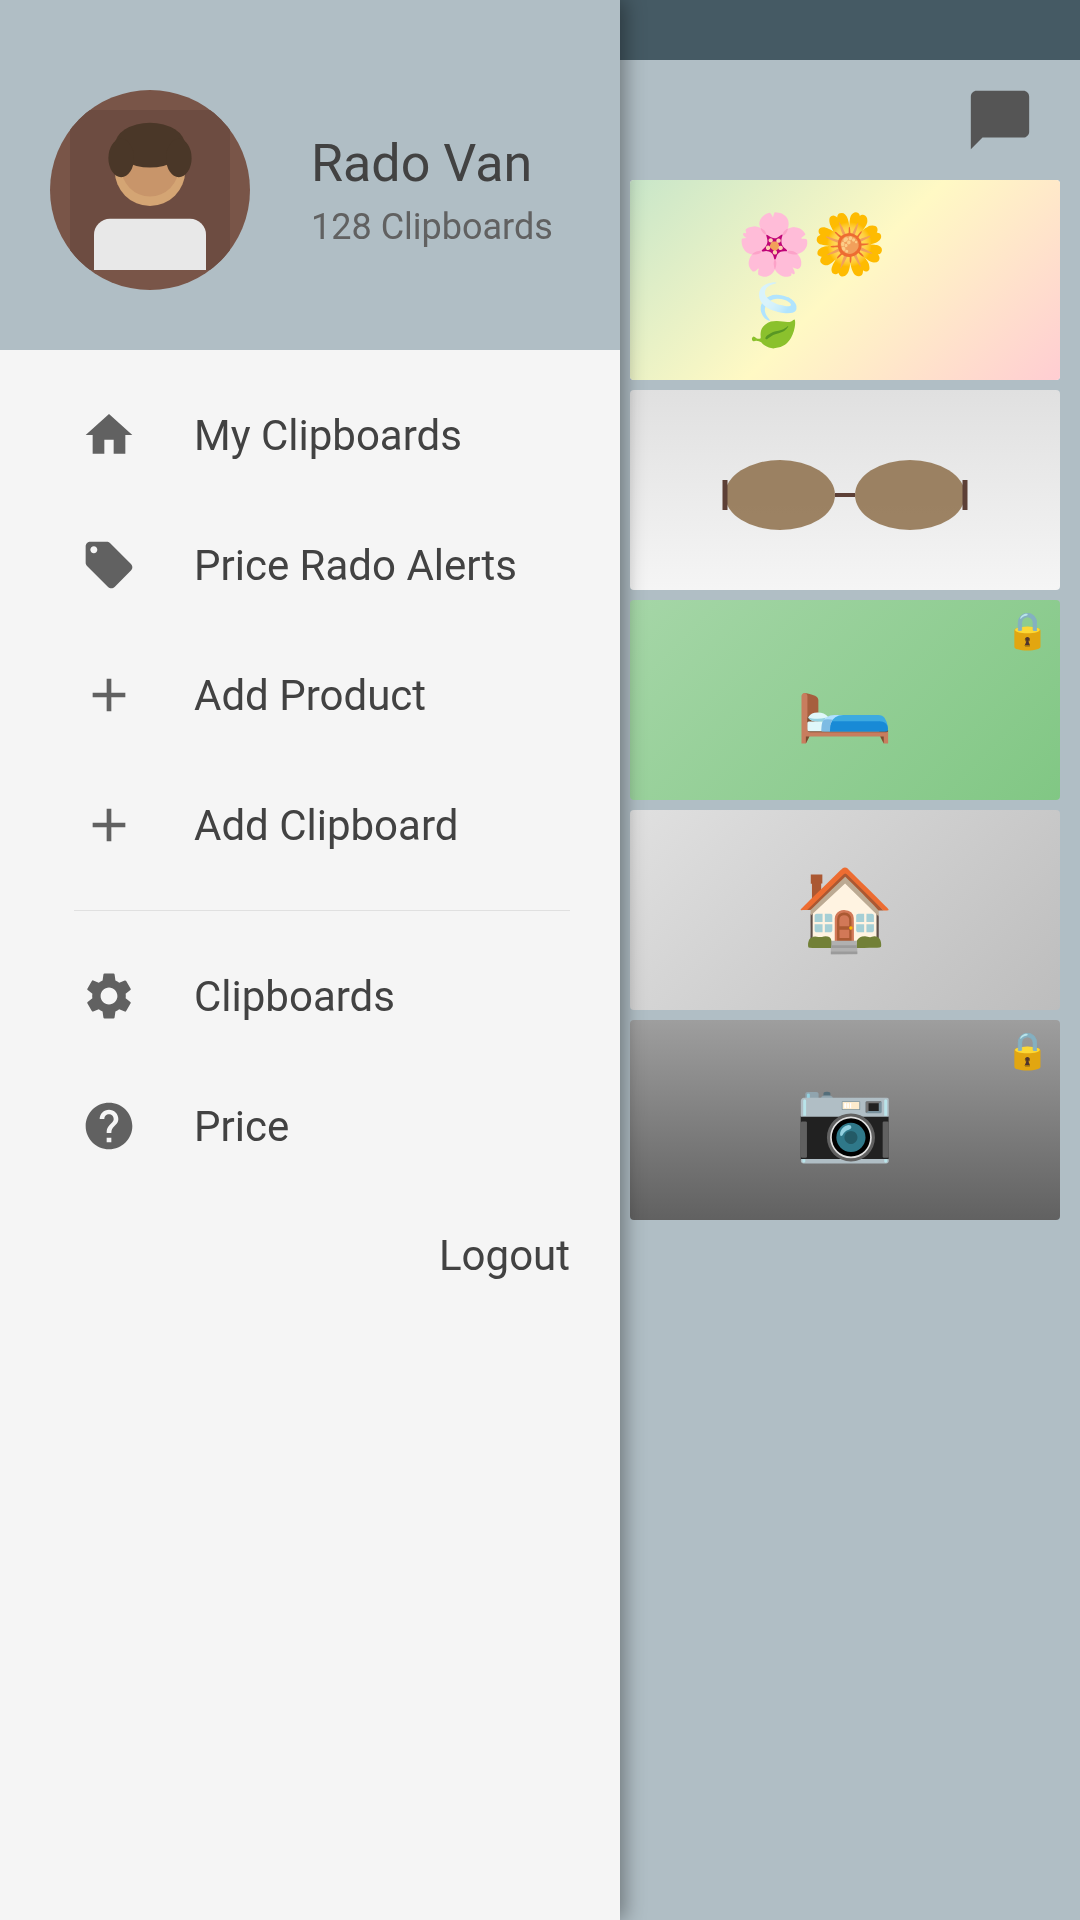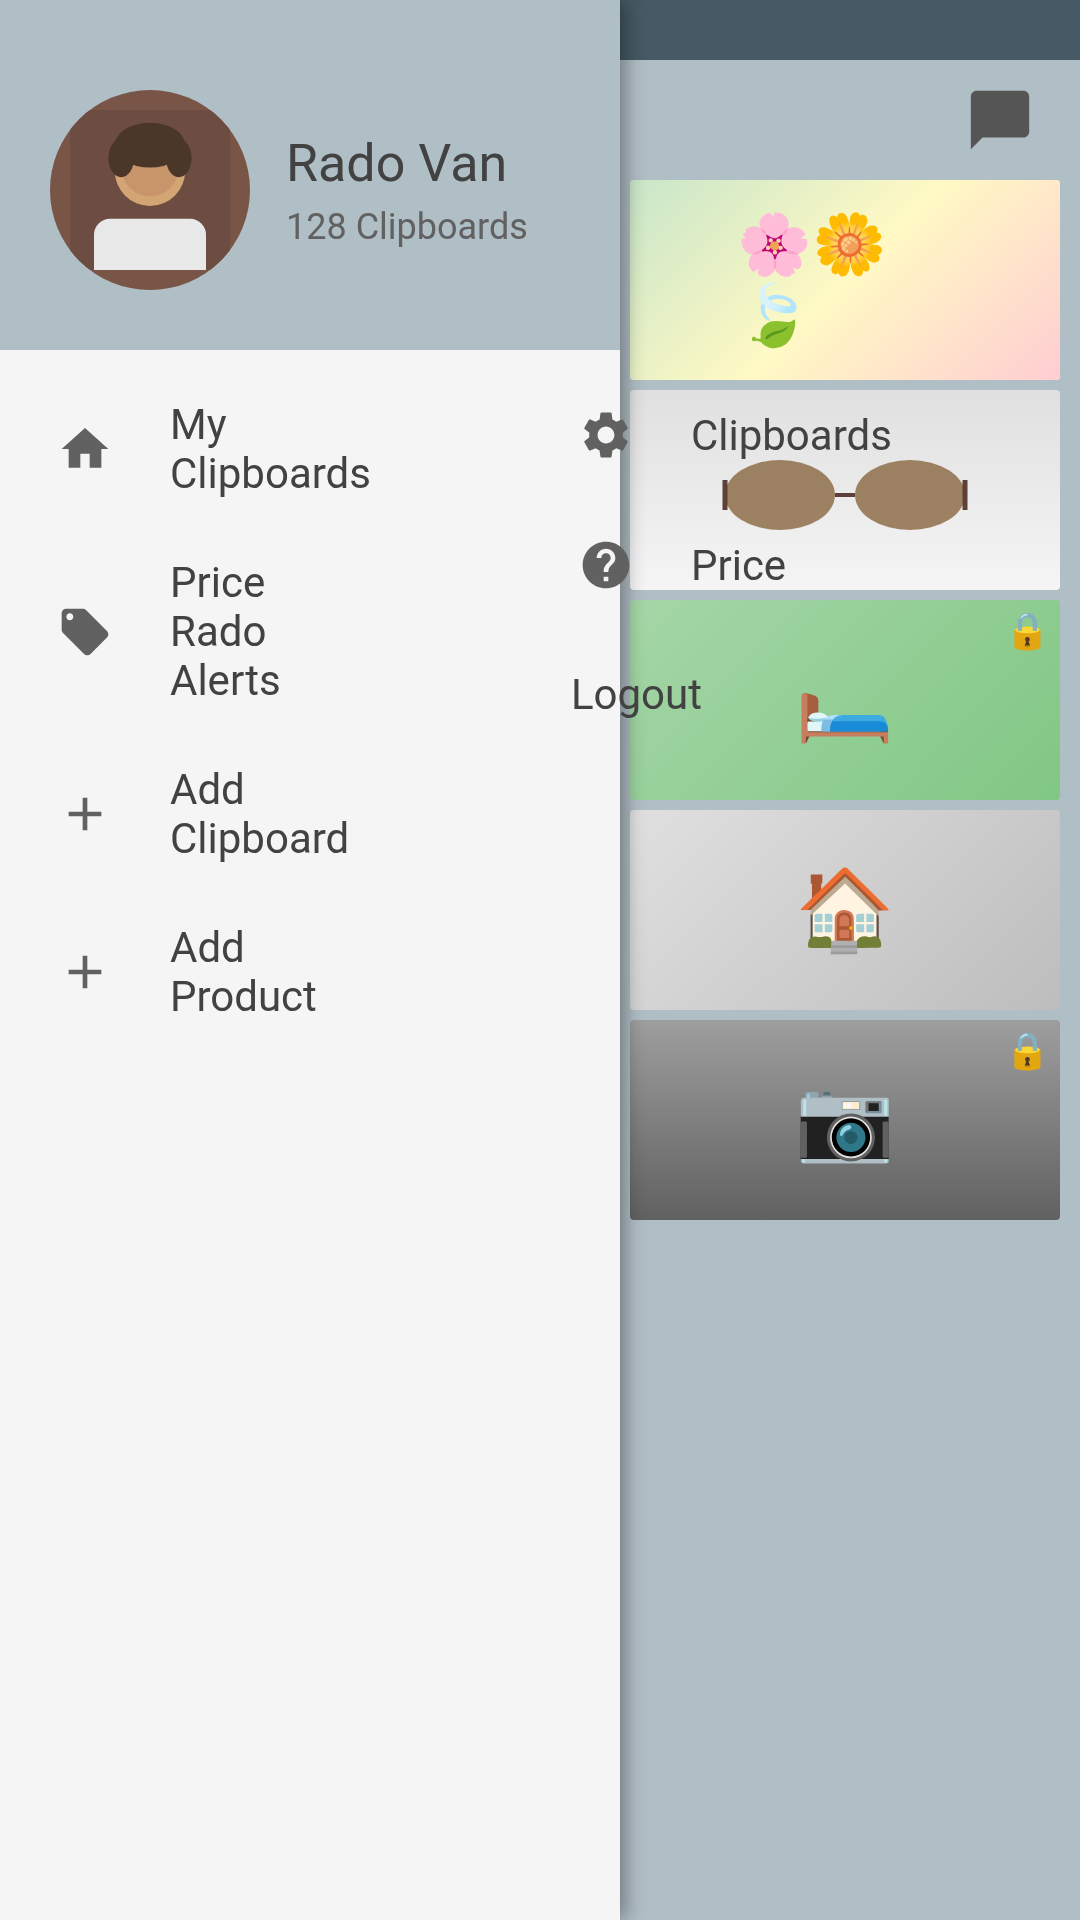--- a/index.html
+++ b/index.html
@@ -120,21 +120,21 @@
     }
 
     
     .drawer-header {
       width: 100%;
       height: 350px;
       background: #b0bec5;
       display: flex;
       align-items: center;
       padding: 60px 50px 30px 50px;
-      gap: 36px;
+      gap: 61px;
     }
 
     .avatar {
       width: 200px;
       height: 200px;
       border-radius: 50%;
       overflow: hidden;
       flex-shrink: 0;
       background: #795548;
       display: flex;
@@ -158,21 +158,22 @@
     .user-stat {
       font-size: 36px;
       color: #616161;
     }
 
     
     .drawer-menu {
       flex: 1;
       background: #f5f5f5;
       display: flex;
-      flex-direction: row;
+      flex-direction: column;
+      padding-left: 24px;
     }
 
     .menu-section {
       padding: 20px 0;
     }
 
     .menu-section-divider {
       height: 1px;
       background: #e0e0e0;
       margin: 0 50px;
@@ -198,20 +199,21 @@
 
     .menu-label {
       font-size: 42px;
       color: #424242;
       font-weight: 400;
     }
 
     .logout-item {
       padding: 40px 50px;
       cursor: pointer;
+      text-align: right;
     }
 
     .logout-label {
       font-size: 42px;
       color: #424242;
     }
 
     
     svg {
       fill: #616161;
@@ -316,30 +318,30 @@
         </div>
         <span class="menu-label">Price Rado Alerts</span>
       </div>
 
       <div class="menu-item">
         <div class="menu-icon">
           <svg width="56" height="56" viewBox="0 0 24 24" xmlns="http://www.w3.org/2000/svg">
             <path d="M19 13h-6v6h-2v-6H5v-2h6V5h2v6h6v2z"></path>
           </svg>
         </div>
+        <span class="menu-label">Add Product</span>
+      </div>
+
+      <div class="menu-item">
+        <div class="menu-icon">
+          <svg width="56" height="56" viewBox="0 0 24 24" xmlns="http://www.w3.org/2000/svg">
+            <path d="M19 13h-6v6h-2v-6H5v-2h6V5h2v6h6v2z"></path>
+          </svg>
+        </div>
         <span class="menu-label">Add Clipboard</span>
-      </div>
-
-      <div class="menu-item">
-        <div class="menu-icon">
-          <svg width="56" height="56" viewBox="0 0 24 24" xmlns="http://www.w3.org/2000/svg">
-            <path d="M19 13h-6v6h-2v-6H5v-2h6V5h2v6h6v2z"></path>
-          </svg>
-        </div>
-        <span class="menu-label">Add Product</span>
       </div>
 
     </div>
 
     <div class="menu-section-divider"></div>
 
     <div class="menu-section">
 
       <div class="menu-item">
         <div class="menu-icon">

